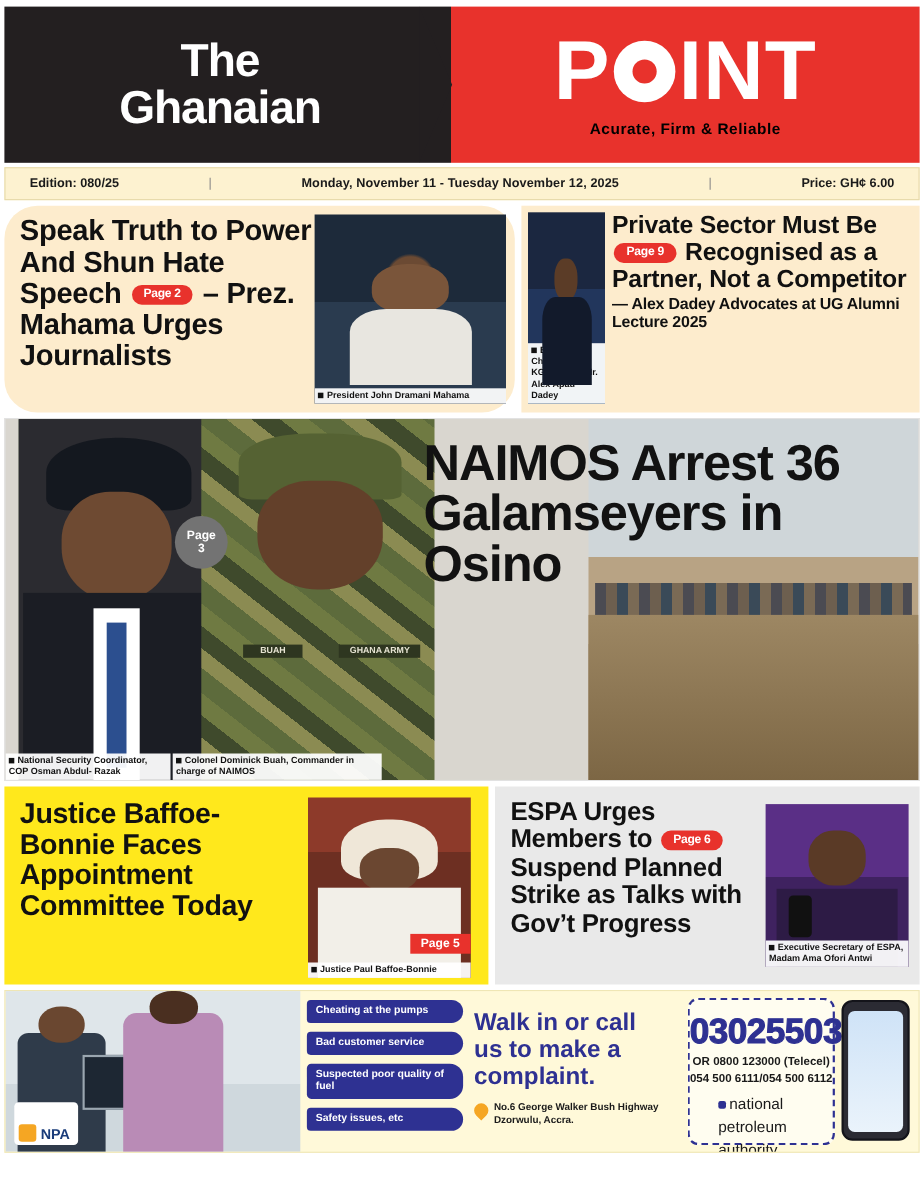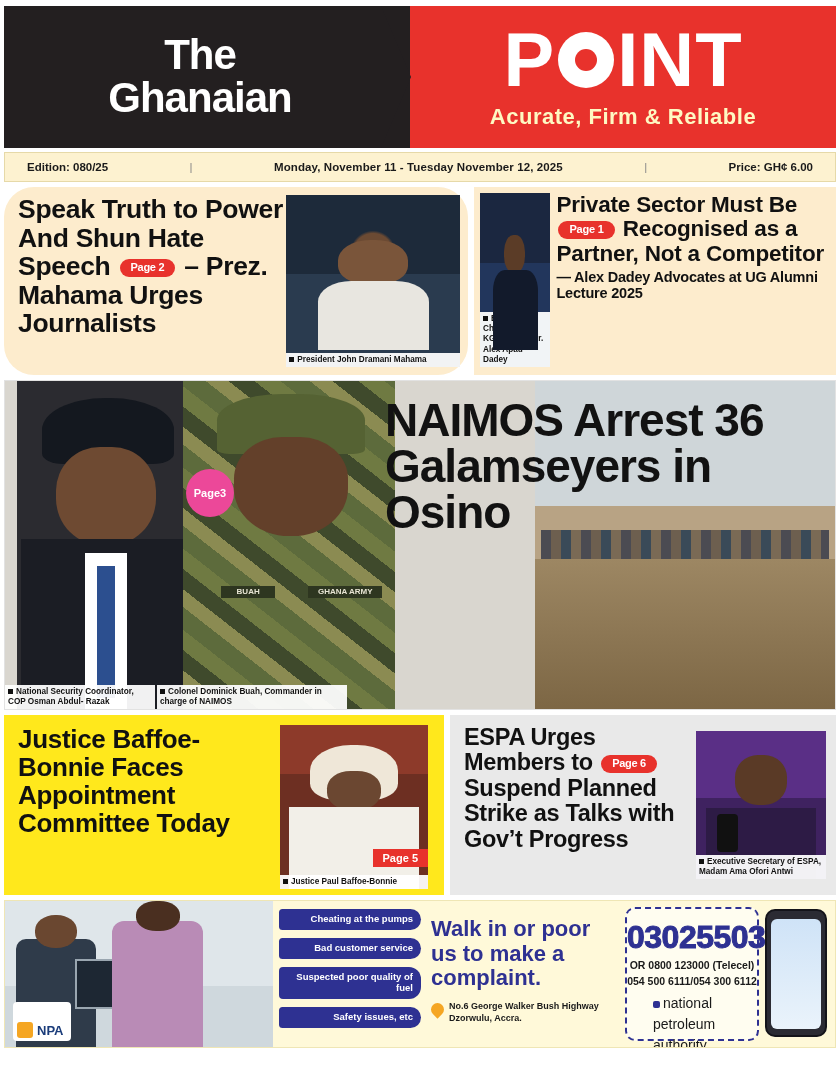--- a/index.html
+++ b/index.html
@@ -37,21 +37,21 @@
   .point-o {
     display: inline-block; width: 56px; height: 56px; border-radius: 50%;
     background: #ffffff; position: relative; margin: 0 3px;
   }
   .point-o::after {
     content: ""; position: absolute; left: 50%; top: 50%;
     transform: translate(-50%,-50%); width: 22px; height: 22px;
     border-radius: 50%; background: #e8322c;
   }
   .mast-tag {
-    color: #fef9c3; font-size: 22px; font-weight: bold; letter-spacing: 0.5px;
+    color: #000000; font-size: 14px; font-weight: bold; letter-spacing: 0.5px;
     margin-top: 8px;
   }
 
   
   .infobar {
     width: 832px; margin: 4px auto 0; background: #fdf2d0;
     border: 1px solid #e6d9a8; height: 30px;
     display: flex; align-items: center; justify-content: space-between;
     padding: 0 22px; font-size: 11.5px; font-weight: bold; color: #1a1a1a;
   }
@@ -145,23 +145,23 @@
   .r2-photo-right .dirt { position:absolute; left:0; bottom:0; width:100%; height:46%; background:linear-gradient(#9d8763,#7c6644); }
   .r2-photo-right .row-people { position:absolute; left:2%; bottom:33%; width:96%; height:22%;
     background: repeating-linear-gradient(90deg, #4b4b52 0 10px, #6d5f4f 10px 20px, #3a4a58 20px 30px, #7a6a55 30px 40px); }
 
   .r2-title {
     position: absolute; right: 12px; top: 16px; width: 438px;
     font-size: 46px; font-weight: bold; color: #121212; line-height: 1.0;
     text-align: left; letter-spacing: -1px; z-index: 5;
   }
   .r2-badge {
-    position: absolute; left: 181px; top: 88px; z-index: 8;
-    width: 48px; height: 48px; border-radius: 50%; background: #ec4899; color: #fff;
-    font-size: 11px; font-weight: bold; display: flex; flex-direction: row;
+    position: absolute; left: 154px; top: 88px; z-index: 8;
+    width: 48px; height: 48px; border-radius: 50%; background: #737373; color: #fff;
+    font-size: 11px; font-weight: bold; display: flex; flex-direction: column;
     align-items: center; justify-content: center; line-height: 1.1;
   }
   .r2-cap1 { position:absolute; left:0; bottom:0; width:150px; }
   .r2-cap2 { position:absolute; left:152px; bottom:0; width:190px; }
 
   
   .row3 { width: 832px; margin: 5px auto 0; display: flex; gap: 6px; height: 180px; }
   .card-yellow { background: #ffe81c; width: 440px; display: flex; padding: 10px 6px 6px 14px; position: relative; }
   .card-grey { background: #e9e9e9; width: 386px; display: flex; padding: 10px 6px 6px 14px; position: relative; }
   .hl-y { font-size: 26px; width: 262px; letter-spacing: -0.3px; }
@@ -203,21 +203,21 @@
   .npa-logo {
     position:absolute; left:8px; bottom:6px; background:#ffffff; border-radius:4px;
     padding:20px 8px 3px 4px; display:flex; align-items:center; gap:4px;
     font-size:13px; font-weight:bold; color:#1a3c7a;
   }
   .npa-mark { width:16px; height:16px; background:#f5a623; border-radius:3px; }
 
   .ad-bullets { width: 150px; padding: 8px 2px 6px 6px; display:flex; flex-direction:column; gap:8px; }
   .bullet {
     background:#2e3192; color:#ffffff; font-size:9.5px; font-weight:bold;
-    border-radius: 4px 12px 12px 4px; padding: 5px 8px; line-height:1.15;text-align:right;
+    border-radius: 4px 12px 12px 4px; padding: 5px 8px; line-height:1.15;
   }
   .ad-mid { width: 196px; padding: 16px 10px 6px 8px; }
   .ad-mid-text { color:#2e3192; font-size:22px; font-weight:bold; line-height:1.12; }
   .ad-addr { display:flex; gap:5px; margin-top:10px; align-items:flex-start; }
   .pin { width:13px; height:13px; background:#f5a623; border-radius:50% 50% 50% 0; transform: rotate(-45deg); margin-top:2px; flex:none; }
   .ad-addr-text { font-size:9px; color:#1a1a1a; font-weight:bold; line-height:1.3; }
 
   .ad-right { flex:1; position:relative; padding: 8px 6px 6px 0; }
   .ad-phone-box {
     position:absolute; left:6px; top:6px; right:76px; bottom:6px;
@@ -285,21 +285,21 @@
     </div>
 
     <div class="card-right">
       <div class="photo p-dadey">
         <div class="caption">
           <span class="cap-sq"></span><span>Executive Chairman of KGL Group, Mr. Alex Apau Dadey</span>
         </div>
       </div>
       <div class="hl hl-right" style="padding-left:6px;">
         <span>Private Sector Must Be</span>
-        <span class="pagebadge">Page 1</span>
+        <span class="pagebadge">Page 9</span>
         <span>Recognised as a Partner, Not a Competitor</span>
         <div style="font-size:14.5px; margin-top:4px;">— Alex Dadey Advocates at UG Alumni Lecture 2025</div>
       </div>
     </div>
   </div>
 
   <div class="row2">
     <div class="r2-photo-right">
       <div class="row-people"></div>
       <div class="dirt"></div>
@@ -383,32 +383,32 @@
     </div>
 
     <div class="ad-bullets">
       <div class="bullet">Cheating at the pumps</div>
       <div class="bullet">Bad customer service</div>
       <div class="bullet">Suspected poor quality of fuel</div>
       <div class="bullet">Safety issues, etc</div>
     </div>
 
     <div class="ad-mid">
-      <div class="ad-mid-text">Walk in or poor us to make a complaint.</div>
+      <div class="ad-mid-text">Walk in or call us to make a complaint.</div>
       <div class="ad-addr">
         <span class="pin"></span>
         <span class="ad-addr-text">No.6 George Walker Bush Highway Dzorwulu, Accra.</span>
       </div>
     </div>
 
     <div class="ad-right">
       <div class="ad-phone-box">
         <div class="bignum">0302550380</div>
         <div class="subnum">OR 0800 123000 (Telecel)</div>
-        <div class="subnum">054 500 6111/054 300 6112</div>
+        <div class="subnum">054 500 6111/054 500 6112</div>
         <div class="socials">
           <div><span class="soc-dot"></span><span>national petroleum authority</span></div>
           <div><span class="soc-dot"></span><span>NPAGhana</span>&nbsp;&nbsp;<span class="soc-dot"></span><span>npa.gov.gh</span></div>
           <div><span class="soc-dot"></span><span>NPAGHANA</span></div>
         </div>
       </div>
       <div class="phone-img"></div>
     </div>
   </div>
 

